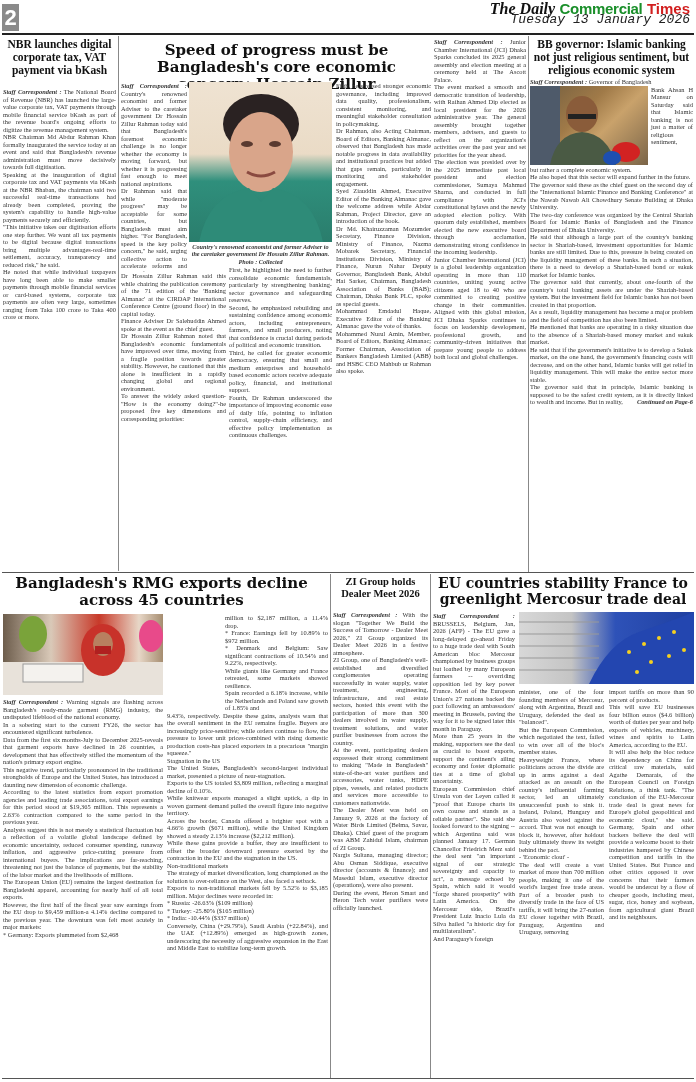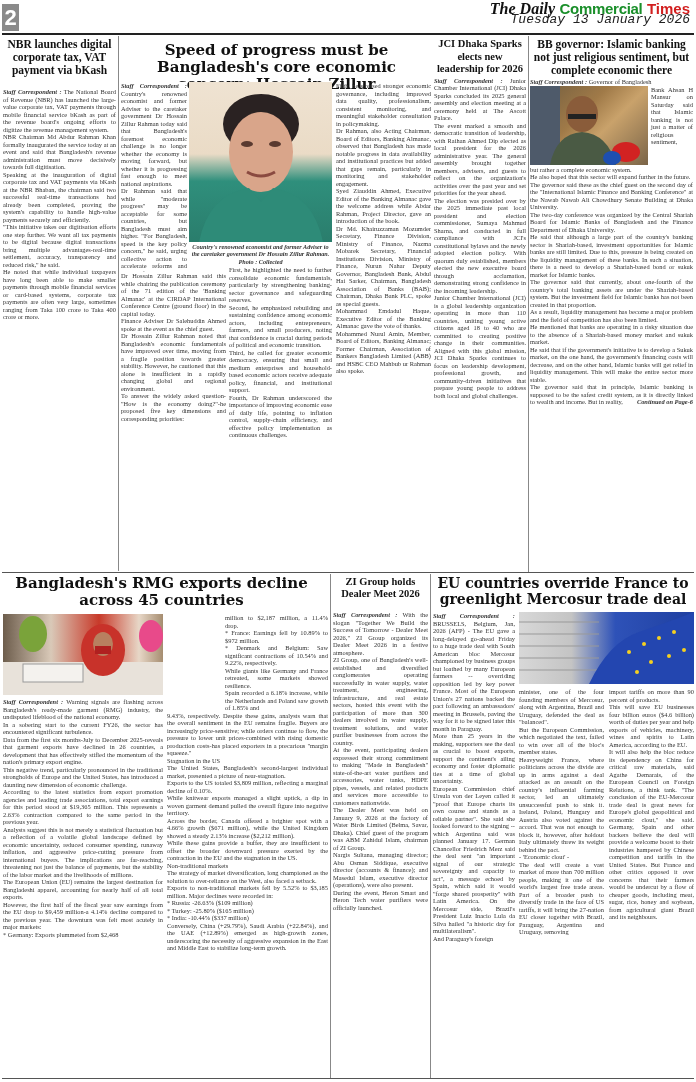--- a/index.html
+++ b/index.html
@@ -81,32 +81,31 @@
 <div class="abs txt" style="left:336px; top:82px; width:95px; height:490px; overflow:hidden;">
   <p>Fifth, he stressed stronger economic governance, including improved data quality, professionalism, consistent monitoring, and meaningful stakeholder consultation in policymaking.</p>
   <p>Dr Rahman, also Acting Chairman, Board of Editors, Banking Almanac, observed that Bangladesh has made notable progress in data availability and institutional practices but added that gaps remain, particularly in monitoring and stakeholder engagement.</p>
   <p>Syed Ziauddin Ahmed, Executive Editor of the Banking Almanac gave the welcome address while Abdar Rahman, Project Director, gave an introduction of the book.</p>
   <p>Dr Md. Khairuzzaman Mozumder Secretary, Finance Division, Ministry of Finance, Nazma Mobarek Secretary, Financial Institutions Division, Ministry of Finance, Nurun Nahar Deputy Governor, Bangladesh Bank, Abdul Hai Sarker, Chairman, Bangladesh Association of Banks (BAB); Chairman, Dhaka Bank PLC, spoke as special guests.</p>
   <p>Mohammad Emdadul Haque, Executive Editor of the Banking Almanac gave the vote of thanks.</p>
   <p>Mohammed Nurul Amin, Member, Board of Editors, Banking Almanac; Former Chairman, Association of Bankers Bangladesh Limited (ABB) and HSBC CEO Mahbub ur Rahman also spoke.</p>
 </div>
 
 <div class="abs" style="left:434px; top:38px; width:92px;">
-  <div class="h-cond" style="font-size:10.5px; line-height:12.5px; margin-bottom:1px;">JCI Dhaka Sparks elects new leadership for 2026</div>
   <div class="txt" style="height:500px; overflow:hidden;">
     <p><span class="byline">Staff Correspondent :</span> <span>Junior Chamber International (JCI) Dhaka Sparks concluded its 2025 general assembly and election meeting at a ceremony held at The Ascott Palace.</span></p>
     <p>The event marked a smooth and democratic transition of leadership, with Raihan Ahmed Dip elected as local president for the 2026 administrative year. The general assembly brought together members, advisers, and guests to reflect on the organization's activities over the past year and set priorities for the year ahead.</p>
     <p>The election was presided over by the 2025 immediate past local president and election commissioner, Sumaya Mahmud Sharna, and conducted in full compliance with JCI's constitutional bylaws and the newly adopted election policy. With quorum duly established, members elected the new executive board through acclamation, demonstrating strong confidence in the incoming leadership.</p>
     <p>Junior Chamber International (JCI) is a global leadership organization operating in more than 110 countries, uniting young active citizens aged 18 to 40 who are committed to creating positive change in their communities. Aligned with this global mission, JCI Dhaka Sparks continues to focus on leadership development, professional growth, and community-driven initiatives that prepare young people to address both local and global challenges.</p>
   </div>
 </div>
 <div class="rule" style="left:528px; top:36px; width:1px; height:536px; background:#888;"></div>
 
 <div class="abs" style="left:530px; top:38px; width:163px;">
-  <div class="h-cond" style="font-size:11.5px; line-height:13px;">BB governor: Islamic banking not just religious sentiment, but complete economic there</div>
+  <div class="h-cond" style="font-size:11.5px; line-height:13px;">BB governor: Islamic banking not just religious sentiment, but religious economic system</div>
   <div class="txt" style="margin-top:1px;">
     <p><span class="byline">Staff Correspondent :</span> <span>Governor of Bangladesh</span></p>
   </div>
   <div style="position:relative; height:80px;">
     <div class="photo" style="left:0; top:0; width:118px; height:79px; background:linear-gradient(135deg,#6d5a3e 0%,#a07a48 40%,#c9a26b 60%,#7a6448 100%);">
       <svg width="118" height="79" viewBox="0 0 118 79">
         <rect x="0" y="0" width="30" height="79" fill="#4e5a6a"></rect>
         <ellipse cx="52" cy="28" rx="16" ry="18" fill="#8a5c3a"></ellipse>
         <path d="M20 79 Q26 48 52 46 Q78 48 86 79 Z" fill="#4a5a44"></path>
         <rect x="38" y="28" width="28" height="5" fill="#222"></rect>
@@ -186,21 +185,21 @@
     <p><span class="byline">Staff Correspondent :</span> <span>With the slogan "Together We Build the Success of Tomorrow - Dealer Meet 2026," ZI Group organized its Dealer Meet 2026 in a festive atmosphere.</span></p>
     <p>ZI Group, one of Bangladesh's well-established and diversified conglomerates operating successfully in water supply, water treatment, engineering, infrastructure, and real estate sectors, hosted this event with the participation of more than 300 dealers involved in water supply, treatment solutions, and water purifier businesses from across the country.</p>
     <p>At the event, participating dealers expressed their strong commitment to making "Made in Bangladesh" state-of-the-art water purifiers and accessories, water tanks, HDPE pipes, vessels, and related products and services more accessible to customers nationwide.</p>
     <p>The Dealer Meet was held on January 9, 2026 at the factory of Water Birds Limited (Belma, Savar, Dhaka). Chief guest of the program was ABM Zahidul Islam, chairman of ZI Group.</p>
     <p>Nargis Sultana, managing director; Abu Osman Siddique, executive director (accounts &amp; finance); and Masedul Islam, executive director (operations), were also present.</p>
     <p>During the event, Heron Smart and Heron Tech water purifiers were officially launched.</p>
   </div>
 </div>
 <div class="rule" style="left:430px; top:574px; width:1px; height:505px; background:#888;"></div>
 
-<div class="abs h-serif" style="left:433px; top:575px; width:260px; font-size:14px; line-height:16px;">EU countries override France to greenlight Mercosur trade deal</div>
+<div class="abs h-serif" style="left:433px; top:575px; width:260px; font-size:14px; line-height:16px;">EU countries stability France to greenlight Mercosur trade deal</div>
 <div class="abs txt" style="left:433px; top:612px; width:82px; height:463px; overflow:hidden;">
   <p><span class="byline">Staff Correspondent :</span> <span>BRUSSELS, Belgium, Jan, 2026 (AFP) - The EU gave a long-delayed go-ahead Friday to a huge trade deal with South American bloc Mercosur championed by business groups but loathed by many European farmers -- overriding opposition led by key power France. Most of the European Union's 27 nations backed the pact following an ambassadors' meeting in Brussels, paving the way for it to be signed later this month in Paraguay.</span></p>
   <p>More than 25 years in the making, supporters see the deal as crucial to boost exports, support the continent's ailing economy and foster diplomatic ties at a time of global uncertainty.</p>
   <p>European Commission chief Ursula von der Leyen called it "proof that Europe charts its own course and stands as a reliable partner". She said she looked forward to the signing -- which Argentina said was planned January 17. German Chancellor Friedrich Merz said the deal sent "an important signal of our strategic sovereignty and capacity to act", a message echoed by Spain, which said it would "forge shared prosperity" with Latin America. On the Mercosur side, Brazil's President Luiz Inacio Lula da Silva hailed "a historic day for multilateralism".</p>
   <p>And Paraguay's foreign</p>
 </div>
 <div class="photo" style="left:519px; top:612px; width:175px; height:72px; background:linear-gradient(90deg,#d8d8d8 0%,#c4c4c4 30%,#2e52b8 55%,#1f3fa0 100%);">
   <svg width="175" height="72" viewBox="0 0 175 72">
     <g stroke="#999" stroke-width="1">
       <line x1="0" y1="10" x2="80" y2="10"></line>

